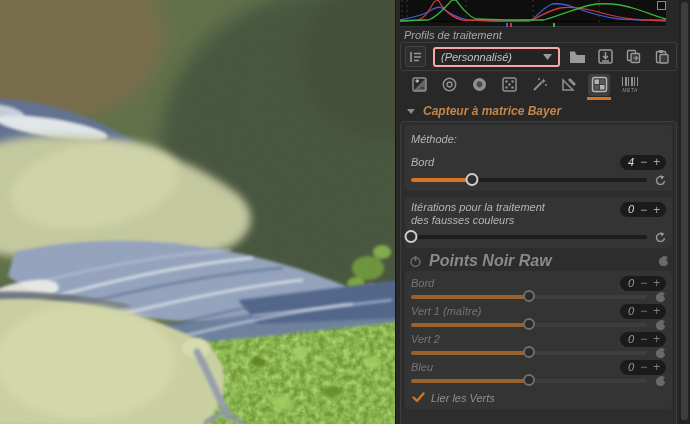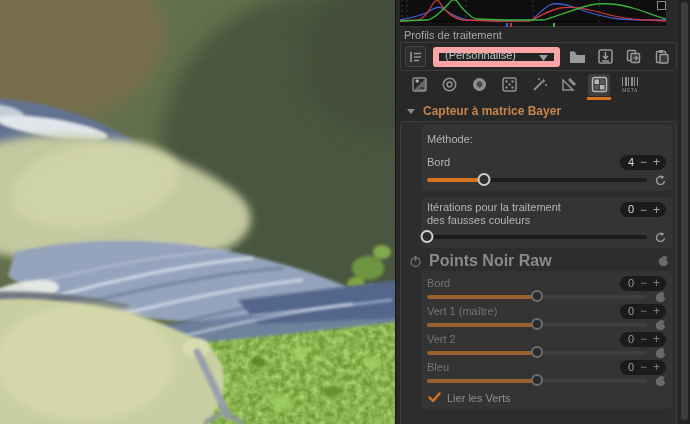--- a/index.html
+++ b/index.html
@@ -1,18 +1,18 @@
 <!DOCTYPE html>
 <html style="--accent: #d9731f; --accent-dim: #99612c; --bayer-header: #c5854a;"><head>
 <meta charset="utf-8">
 <style>
   html,body{margin:0;padding:0;background:#1b1b1b;}
   *{box-sizing:border-box;}
   body{font-family:"Liberation Sans","DejaVu Sans",sans-serif;}
-  #screen{position:relative;width:690px;height:424px;overflow:hidden;background:#e5e5e5;}
+  #screen{position:relative;width:690px;height:424px;overflow:hidden;background:#e5e5e5;font-style:italic;}
 
   
   #photo{position:absolute;left:0;top:0;width:395px;height:424px;overflow:hidden;}
   #photo svg{display:block;}
 
   
   #panel{position:absolute;left:395px;top:0;width:295px;height:424px;background:#282828;border-left:1px solid #171717;}
   #panel-content{position:absolute;left:4px;top:0;width:278px;height:424px;font-size:11px;color:#b8b8b8;}
 
   
@@ -27,21 +27,21 @@
   .tick-b{left:106px;background:#3e5fd8;}
   .tick-r{left:110px;background:#d03a3a;}
   .tick-g{left:153px;background:#3ab53a;}
   .histo-corner-btn{position:absolute;left:257px;top:1px;width:9px;height:9px;border:1px solid #8a8a8a;background:transparent;}
 
   
   .frame-label{margin:2px 0 1px 4px;color:#a8a8a8;}
   .profiles-frame{height:29px;border:1px solid #3d3d3d;border-radius:2px;margin-right:1px;padding:3px 4px;display:flex;align-items:center;gap:7px;}
   .icon-btn{width:21px;height:21px;display:flex;align-items:center;justify-content:center;border-radius:3px;flex:0 0 auto;}
   .icon-btn.bordered{border:1px solid #444;background:#2e2e2e;}
-  .combo{height:20px;background:#242424;border:6px solid #fca5a5;border-radius:3px;display:flex;align-items:flex-end;padding:0 6px;color:#c3c3c3;flex:1;}
+  .combo{height:20px;background:#242424;border:2px solid #fca5a5;border-radius:3px;display:flex;align-items:center;padding:0 6px;color:#c3c3c3;flex:1;}
   .combo .cval{flex:1;white-space:nowrap;overflow:hidden;}
   .profiles-frame .combo{max-width:166px;}
 
   
   .tabs-row{height:28px;display:flex;align-items:center;gap:8px;padding:2px 0 3px 8px;position:relative;}
   .tab{width:22px;height:22px;display:flex;align-items:center;justify-content:center;border-radius:3px;position:relative;}
   .tab.selected{background:#3e3e3e;}
   .tab.selected::after{content:"";position:absolute;left:-1px;right:-1px;bottom:-4px;height:3px;background:var(--accent);}
   .meta-tab{display:flex;flex-direction:column;align-items:center;justify-content:center;gap:1px;width:24px;}
   .barcode{width:16px;height:9px;background:repeating-linear-gradient(90deg,#8f8f8f 0 1px,transparent 1px 3px,#8f8f8f 3px 5px,transparent 5px 6px);}
@@ -53,21 +53,21 @@
   .tri{width:0;height:0;border-left:4px solid transparent;border-right:4px solid transparent;border-top:5px solid #8a8a8a;flex:0 0 auto;}
 
   
   .main-box{border:1px solid #3e3e3e;border-radius:4px;background:#2d2d2d;margin-right:1px;padding:2px 3px;height:306px;overflow:hidden;}
   .sub-header{height:19px;display:flex;align-items:center;gap:7px;padding:0 4px 0 5px;}
   .sub-header .title{color:#e2e2e2;font-weight:bold;font-size:12px;flex:1;}
   .badge{color:#999;font-size:9px;margin-right:4px;}
   .section-header{height:18px;display:flex;align-items:center;gap:7px;padding:0 4px 0 5px;margin-top:4px;color:#8a8a8a;font-weight:bold;font-size:16px;}
   .section-header .title{flex:1;}
 
-  .card{background:#343434;border-radius:4px;padding:4px 6px;margin:1px 1px 0 17px;}
+  .card{background:#343434;border-radius:4px;padding:4px 6px;margin:1px 1px 0 1px;}
   .row{display:flex;align-items:center;}
   .method-row{height:20px;gap:6px;}
   .label{color:#b5b5b5;}
   .label-row{height:16px;margin-top:5px;}
   .label-row .label{flex:1;}
   .two-line{position:relative;padding-right:54px;line-height:13px;color:#b5b5b5;}
   .two-line .pill{position:absolute;right:0;top:1px;}
 
   .pill{height:15px;min-width:46px;background:#1b1b1b;border-radius:8px;display:flex;align-items:center;justify-content:flex-end;padding:0 4px;gap:2px;flex:0 0 auto;}
   .pill .val{color:#dcdcdc;font-size:11px;padding-right:2px;}

